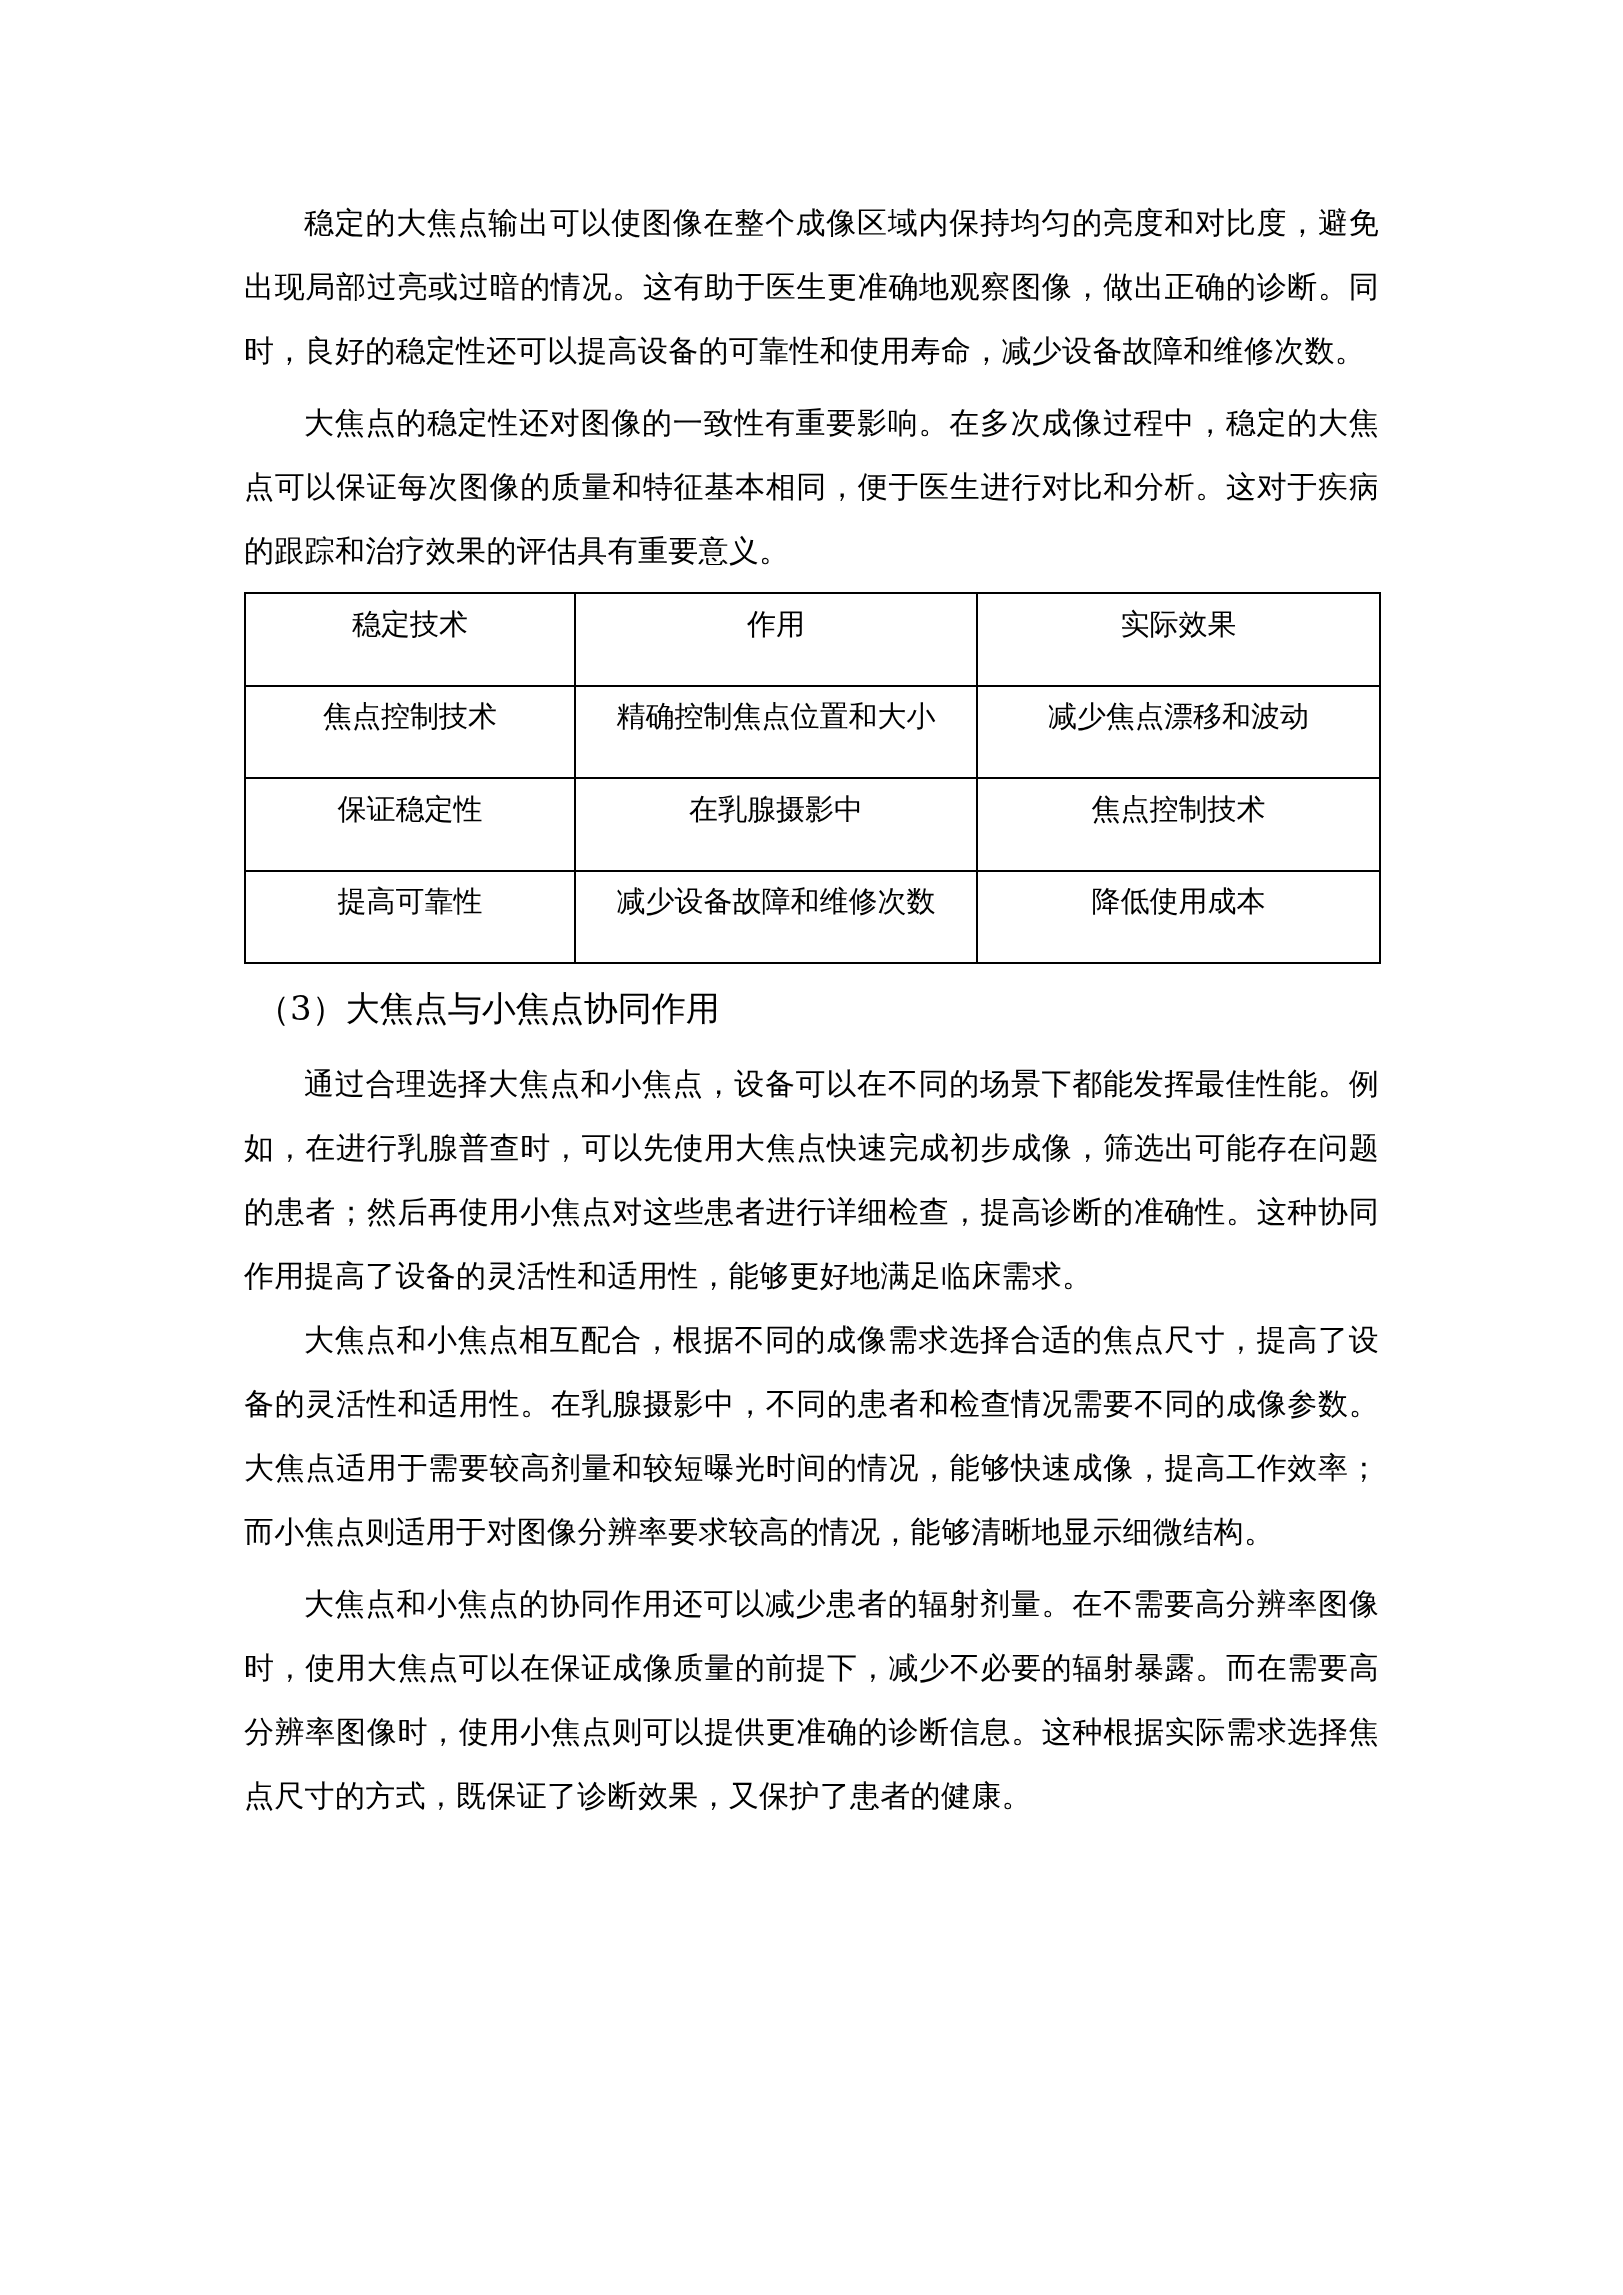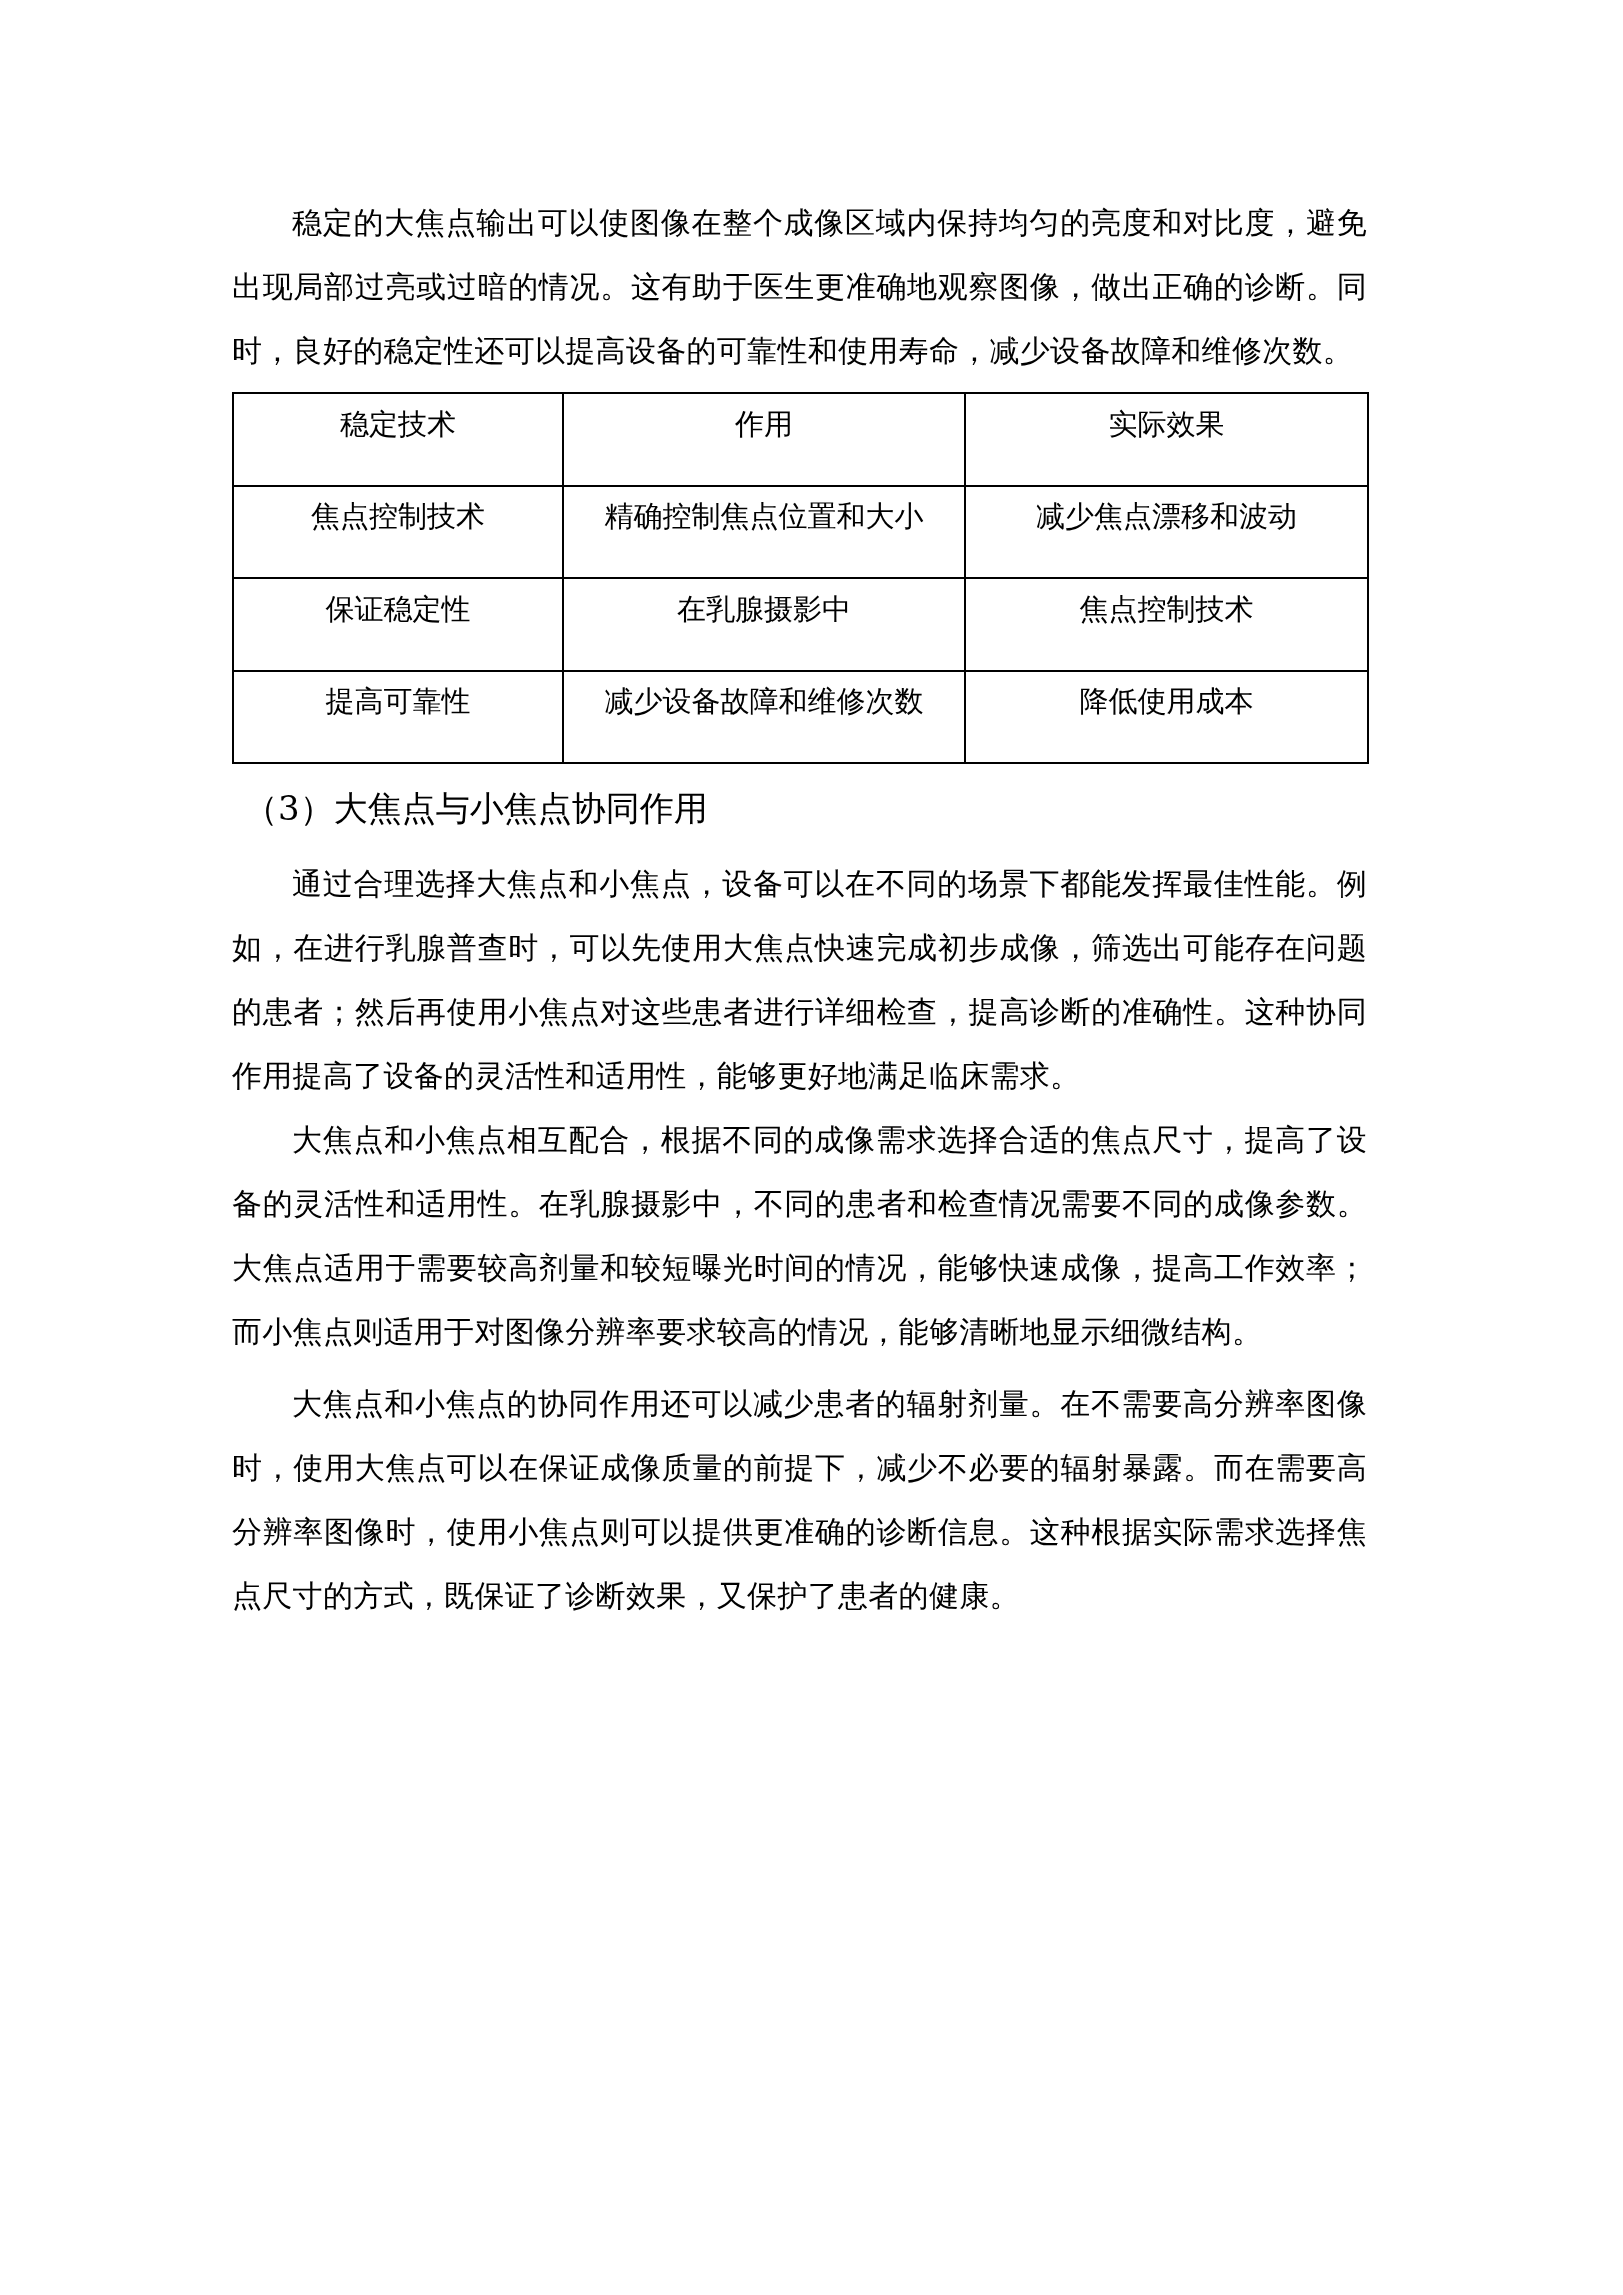--- a/index.html
+++ b/index.html
@@ -1,32 +1,33 @@
 <!DOCTYPE html>
 <html style="font-size:10.5px"><head>
 <meta charset="utf-8">
 <style>
   html, body { margin: 0; padding: 0; background: #ffffff; }
   body { width: 1623px; height: 2295px; position: relative; overflow: hidden;
          font-family: "DejaVu Serif", "Liberation Serif", serif; color: #000; }
-  .page { position: absolute; left: 232px; top: 191px; width: 1135px; }
+  .page { position: absolute; left: 244px; top: 191px; width: 1135px; }
   .para { font-size: 30px; line-height: 64px; text-indent: 60px; text-align: justify;
           margin: 0; letter-spacing: 0.3px; }
   .para.p-gap { margin-top: 7.9px; }
   .heading { font-size: 34px; line-height: 64px; margin: 12px; text-indent: 0; }
   table.data-table { border-collapse: collapse; width: 1135px; margin-top: 9.2px; margin-bottom: 0; table-layout: fixed; }
   table.data-table td, table.data-table th { border: 2px solid #000; height: 79px; font-size: 29px;
           font-weight: normal; text-align: center; vertical-align: top; padding-top: 10.5px; }
   col.c1 { width: 330px; } col.c2 { width: 402px; } col.c3 { width: 403px; }
 </style>
 </head>
 <body>
 
 <div class="page">
   <p class="para">稳定的大焦点输出可以使图像在整个成像区域内保持均匀的亮度和对比度，避免出现局部过亮或过暗的情况。这有助于医生更准确地观察图像，做出正确的诊断。同时，良好的稳定性还可以提高设备的可靠性和使用寿命，减少设备故障和维修次数。</p>
+  <p class="para p-gap">大焦点的稳定性还对图像的一致性有重要影响。在多次成像过程中，稳定的大焦点可以保证每次图像的质量和特征基本相同，便于医生进行对比和分析。这对于疾病的跟踪和治疗效果的评估具有重要意义。</p>
 
   <table class="data-table">
     <colgroup>
         <col class="c1">
         <col class="c2">
         <col class="c3">
       </colgroup>
     <thead>
       <tr>
         <th>稳定技术</th>

